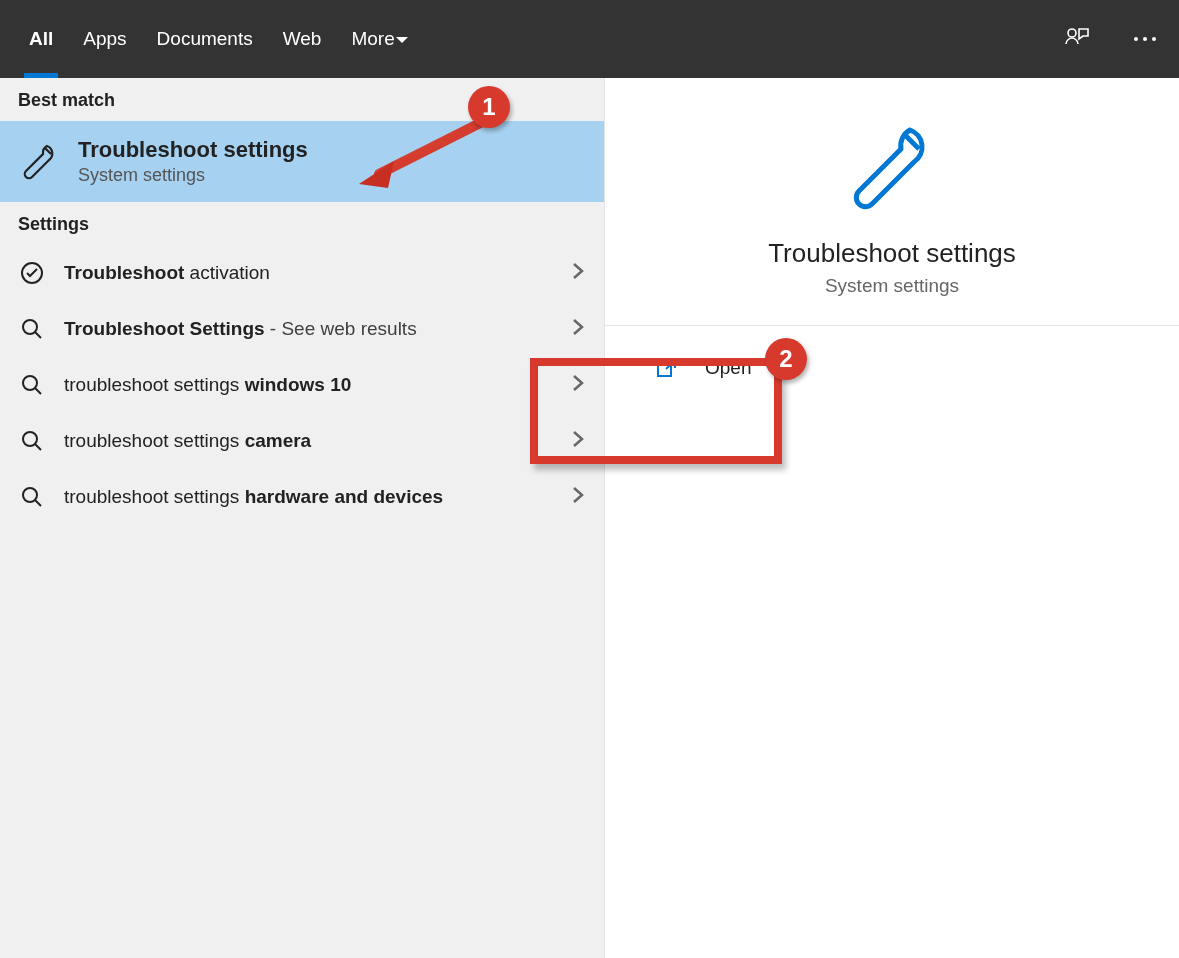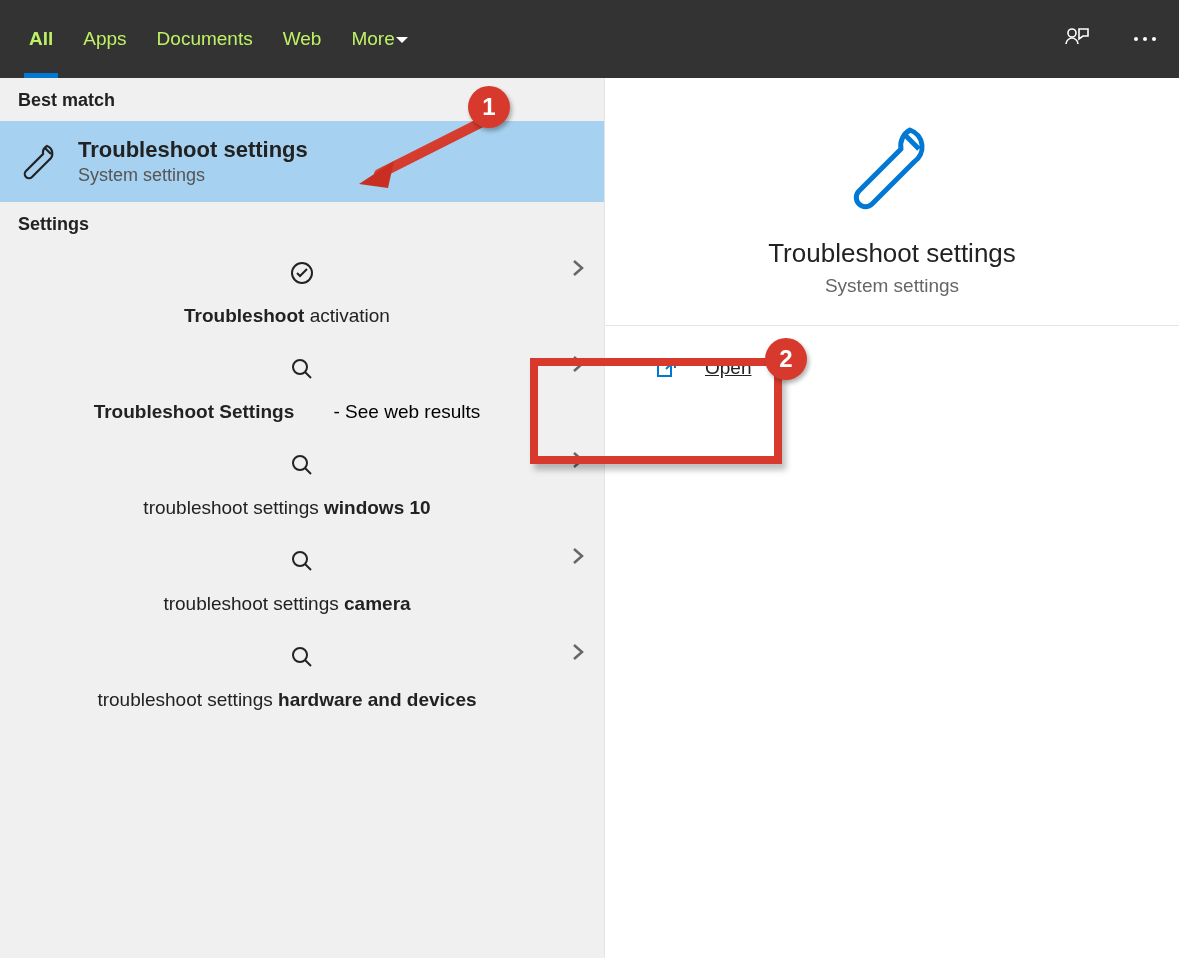--- a/index.html
+++ b/index.html
@@ -13,21 +13,21 @@
     }
     .topbar {
       background: #333333;
       height: 78px;
       display: flex;
       align-items: center;
       padding: 0 14px;
       position: relative;
     }
     .tab {
-      color: #bef264;
+      color: #ffffff;
       font-size: 19px;
       padding: 0 15px;
       height: 78px;
       display: flex;
       align-items: center;
       cursor: pointer;
       position: relative;
     }
     .tab.active { font-weight: 600; }
     .tab.active::after {
@@ -96,38 +96,37 @@
     .best-match-text { display: flex; flex-direction: column; gap: 2px; }
     .best-match-title { font-size: 22px; font-weight: 600; color: #222; }
     .best-match-sub { font-size: 18px; color: #555; }
     .list-item {
       display: flex;
       align-items: center;
       padding: 14px 18px;
       gap: 18px;
       cursor: pointer;
       position: relative;
-      flex-direction: column;
     }
     .list-icon {
       width: 28px;
       height: 28px;
       display: flex;
       align-items: center;
       justify-content: center;
       flex-shrink: 0;
     }
     .list-text {
       font-size: 19px;
       color: #222;
       flex: 1;
       padding-right: 30px;
     }
     .list-text .bold { font-weight: 600; }
-    .list-text .gray { color: #000000; margin-left: 34px; }
+    .list-text .gray { color: #404040; }
     .chevron {
       position: absolute;
       right: 20px;
       color: #666;
     }
     .preview-hero {
       display: flex;
       flex-direction: column;
       align-items: center;
       padding-top: 40px;
@@ -151,21 +150,21 @@
       gap: 24px;
       cursor: pointer;
     }
     .open-icon {
       width: 28px;
       height: 28px;
       display: flex;
       align-items: center;
       justify-content: center;
     }
-    .open-label { font-size: 19px; color: #222; text-decoration: underline; }
+    .open-label { font-size: 19px; color: #222; }
     
     .annot-box {
       position: absolute;
       border: 8px solid #D73A2D;
       box-shadow: 4px 6px 6px rgba(0,0,0,0.25);
       pointer-events: none;
       z-index: 50;
     }
     .badge {
       position: absolute;

